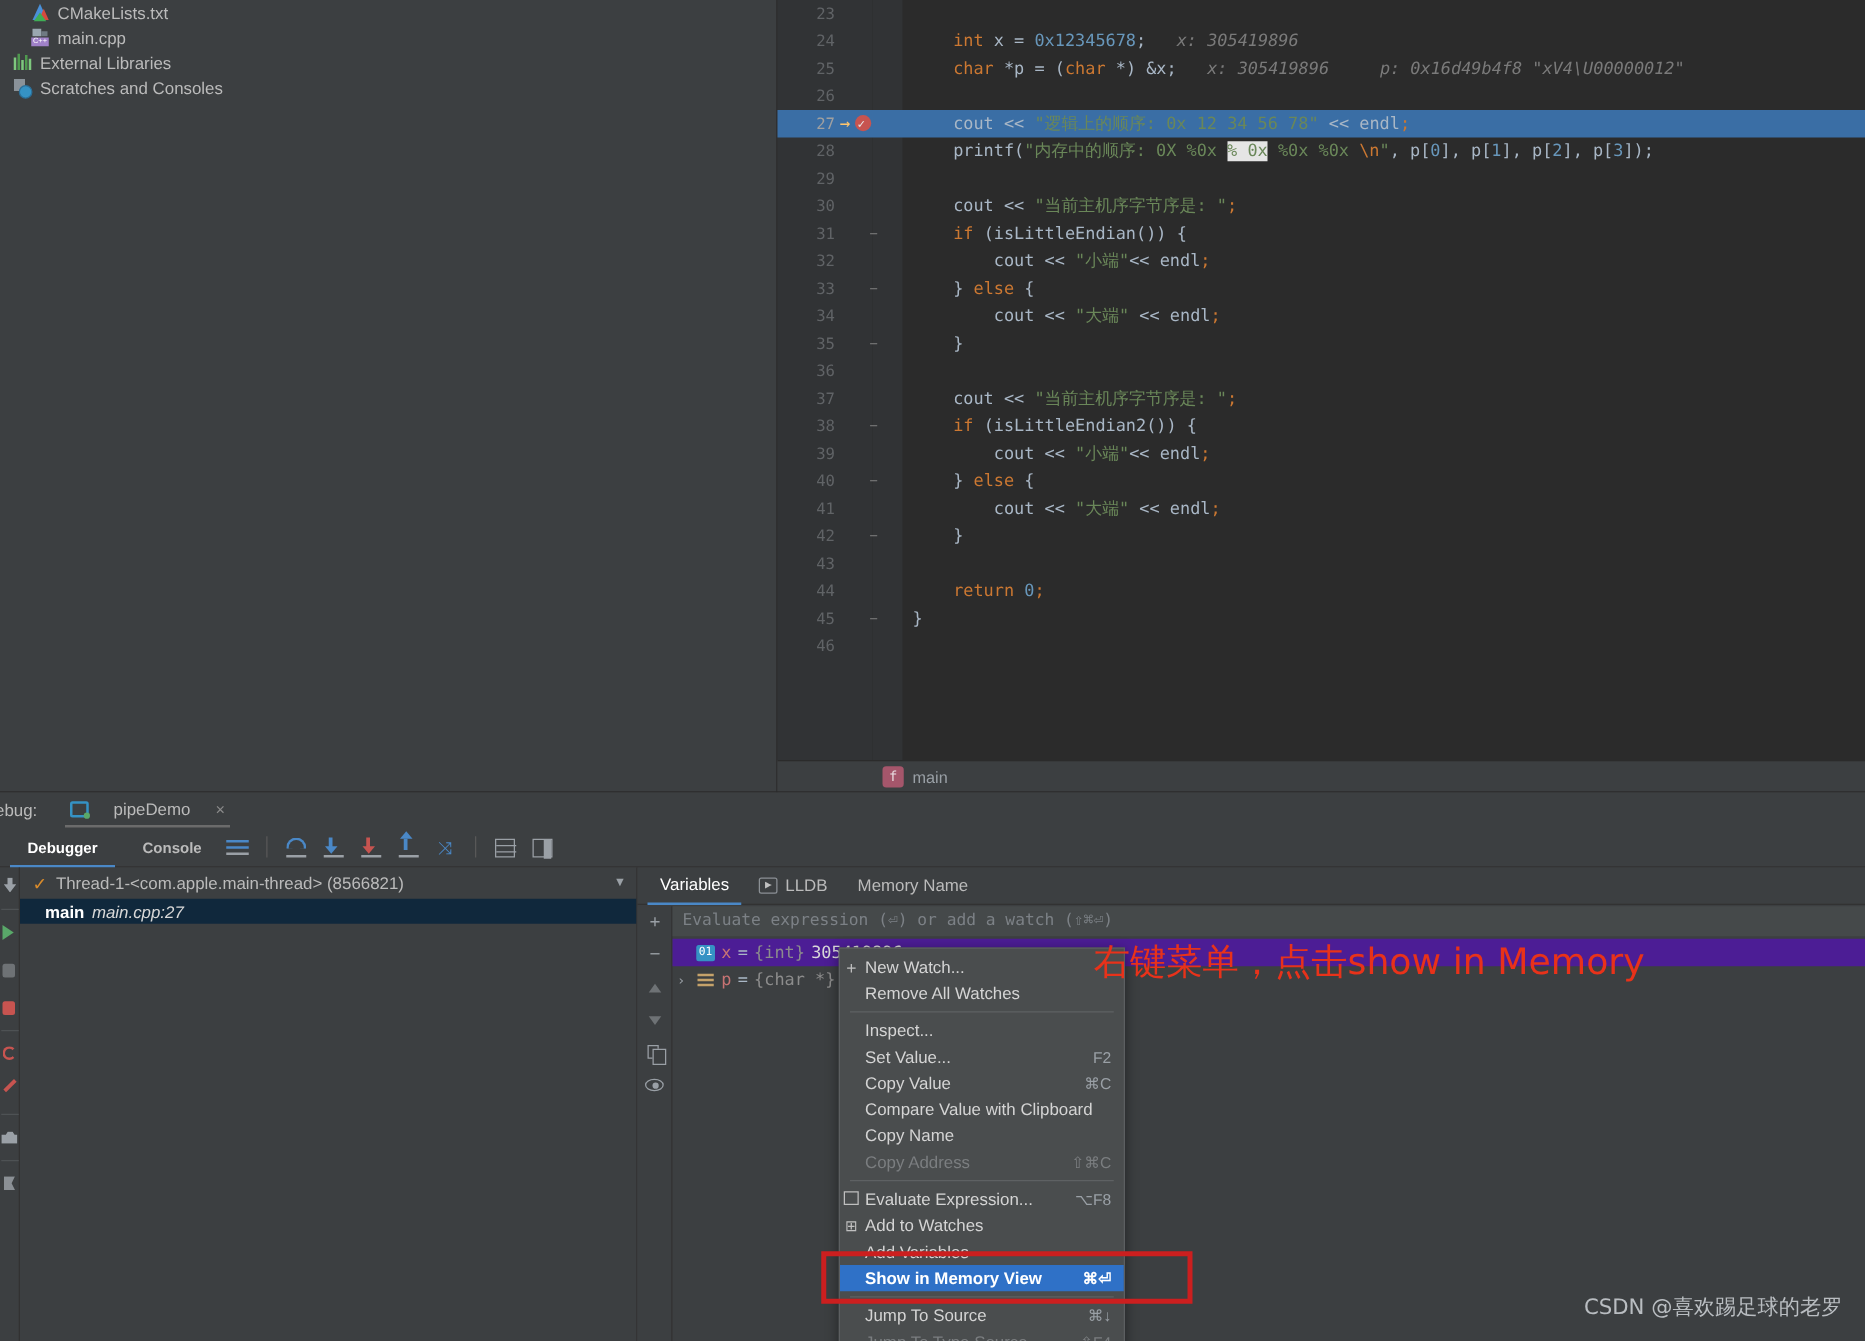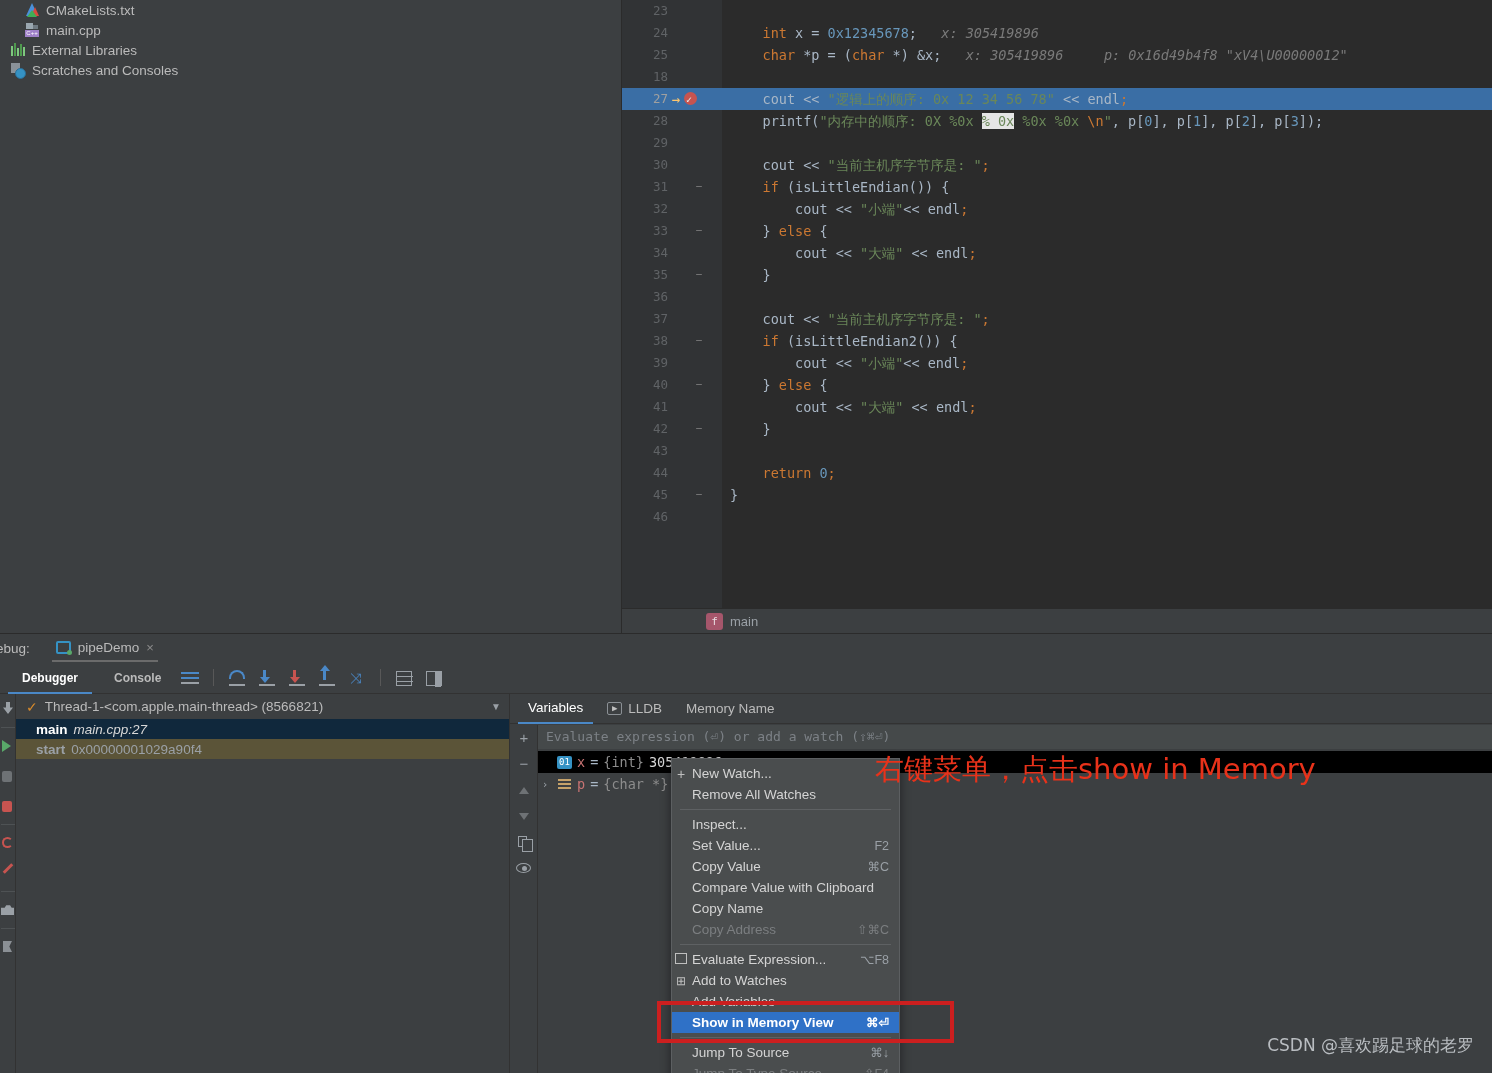--- a/index.html
+++ b/index.html
@@ -124,21 +124,21 @@
   .debug-win {
     position: absolute; left: 0; top: 634px; width: 1492px; height: 439px;
     background: #3c3f41;
   }
   .dbg-header {
     position: absolute; left: 0; top: 0; width: 1492px; height: 28px;
     display: flex; align-items: center; padding-left: 0;
   }
   .dbg-title { color: #bbbbbb; font-size: 13.5px; margin-left: -4px; }
   .dbg-tab-run {
-    display: flex; align-items: center; gap: 7px; margin-left: 22px;
+    display: flex; align-items: center; gap: 20px; margin-left: 22px;
     height: 28px; border-bottom: 2px solid #6b6b6b; padding: 0 4px;
   }
   .run-ico { width: 15px; height: 13px; border: 2px solid #3592c4; border-radius: 2px; position: relative; }
   .run-ico::after{content:"";position:absolute;right:-3px;bottom:-3px;width:5px;height:5px;border-radius:50%;background:#59a869;}
   .run-name { color: #bbbbbb; font-size: 13.5px; }
   .close-x { color: #8b8b8b; font-size: 13px; }
 
   .dbg-toolbar {
     position: absolute; left: 0; top: 28px; width: 1492px; height: 32px;
     border-bottom: 1px solid #323232;
@@ -256,21 +256,21 @@
   .eval-bar {
     position: absolute; left: 28px; top: 0; width: 954px; height: 24px;
     background: #45494a; color: #7c8186; font-size: 13px;
     font-family: "DejaVu Sans Mono", monospace; line-height: 24px; padding-left: 8px;
   }
   .var-row {
     position: absolute; left: 28px; height: 22px; width: 954px;
     display: flex; align-items: center; gap: 5px;
     font-family: "DejaVu Sans Mono", monospace; font-size: 13.5px;
   }
-  .var-row.sel { background: #000000; }
+  .var-row.sel { background: #4c1d95; }
   .vexp { width: 14px; color: #9aa0a6; font-size: 11px; text-align: center; }
   .ico-int { width: 15px; height: 13px; background: #3592c4; color: #ffffff;
     font-size: 9px; line-height: 13px; text-align: center; border-radius: 2px;
     font-family:"DejaVu Sans Mono",monospace; }
   .ico-arr { width: 15px; height: 13px; position: relative; }
   .ico-arr span{position:absolute;left:1px;width:13px;height:2.5px;background:#c5a26a;}
   .ico-arr span:nth-child(1){top:1px;}
   .ico-arr span:nth-child(2){top:5px;}
   .ico-arr span:nth-child(3){top:9px;}
   .vname { color: #c77373; }
@@ -364,21 +364,21 @@
 
   <div class="vsplit"></div>
 
   <div class="editor">
     <div class="gutter"></div>
     <div class="fold-rail"></div>
     <div class="code-area" id="code-area">
         <div class="line"><span class="lno">23</span><span class="code"></span></div>
         <div class="line"><span class="lno">24</span><span class="code"><span class="op">    </span><span class="kw">int</span><span class="op"> x = </span><span class="num">0x12345678</span><span class="op">;</span><span class="hint">   x: 305419896</span></span></div>
         <div class="line"><span class="lno">25</span><span class="code"><span class="op">    </span><span class="kw">char</span><span class="op"> *p = (</span><span class="kw">char</span><span class="op"> *) &amp;x;</span><span class="hint">   x: 305419896     p: 0x16d49b4f8 "xV4\U00000012"</span></span></div>
-        <div class="line"><span class="lno">18</span><span class="code"></span></div>
+        <div class="line"><span class="lno">26</span><span class="code"></span></div>
         <div class="line current"><span class="lno">27</span><span class="run-arrow">→</span><span class="bp-dot"></span><span class="code"><span class="op">    cout </span><span class="op">&lt;&lt;</span><span class="op"> </span><span class="str">"逻辑上的顺序: 0x 12 34 56 78"</span><span class="op"> </span><span class="op">&lt;&lt;</span><span class="op"> endl</span><span class="pun">;</span></span></div>
         <div class="line"><span class="lno">28</span><span class="code"><span class="op">    printf(</span><span class="str">"内存中的顺序: 0X %0x </span><span class="hl-sel str">% 0x</span><span class="str"> %0x %0x </span><span class="esc">\n</span><span class="str">"</span><span class="op">, p[</span><span class="num">0</span><span class="op">], p[</span><span class="num">1</span><span class="op">], p[</span><span class="num">2</span><span class="op">], p[</span><span class="num">3</span><span class="op">]);</span></span></div>
         <div class="line"><span class="lno">29</span><span class="code"></span></div>
         <div class="line"><span class="lno">30</span><span class="code"><span class="op">    cout </span><span class="op">&lt;&lt;</span><span class="op"> </span><span class="str">"当前主机序字节序是: "</span><span class="pun">;</span></span></div>
         <div class="line"><span class="lno">31</span><span class="fold">−</span><span class="code"><span class="op">    </span><span class="kw">if</span><span class="op"> (isLittleEndian()) {</span></span></div>
         <div class="line"><span class="lno">32</span><span class="code"><span class="op">        cout </span><span class="op">&lt;&lt;</span><span class="op"> </span><span class="str">"小端"</span><span class="op">&lt;&lt;</span><span class="op"> endl</span><span class="pun">;</span></span></div>
         <div class="line"><span class="lno">33</span><span class="fold">−</span><span class="code"><span class="op">    } </span><span class="kw">else</span><span class="op"> {</span></span></div>
         <div class="line"><span class="lno">34</span><span class="code"><span class="op">        cout </span><span class="op">&lt;&lt;</span><span class="op"> </span><span class="str">"大端"</span><span class="op"> </span><span class="op">&lt;&lt;</span><span class="op"> endl</span><span class="pun">;</span></span></div>
         <div class="line"><span class="lno">35</span><span class="fold">−</span><span class="code"><span class="op">    }</span></span></div>
         <div class="line"><span class="lno">36</span><span class="code"></span></div>
@@ -483,24 +483,20 @@
     <div class="frames-pane">
       <div class="thread-row">
         <span class="check-ico">✓</span>
         <span>Thread-1-&lt;com.apple.main-thread&gt; (8566821)</span>
         <span class="chev">▼</span>
       </div>
       <div id="frames-list">
           <div class="frame-row selected">
             <span class="f-name">main</span>
             <span class="f-loc">main.cpp:27</span>
-          </div>
-          <div class="frame-row highlight">
-            <span class="f-name">start</span>
-            <span class="f-loc">0x00000001029a90f4</span>
           </div>
         </div>
     </div>
 
     <div class="vars-pane">
       <div class="vars-tabs">
         <div class="vtab active">
           <span>Variables</span>
         </div>
         <div class="vtab">

